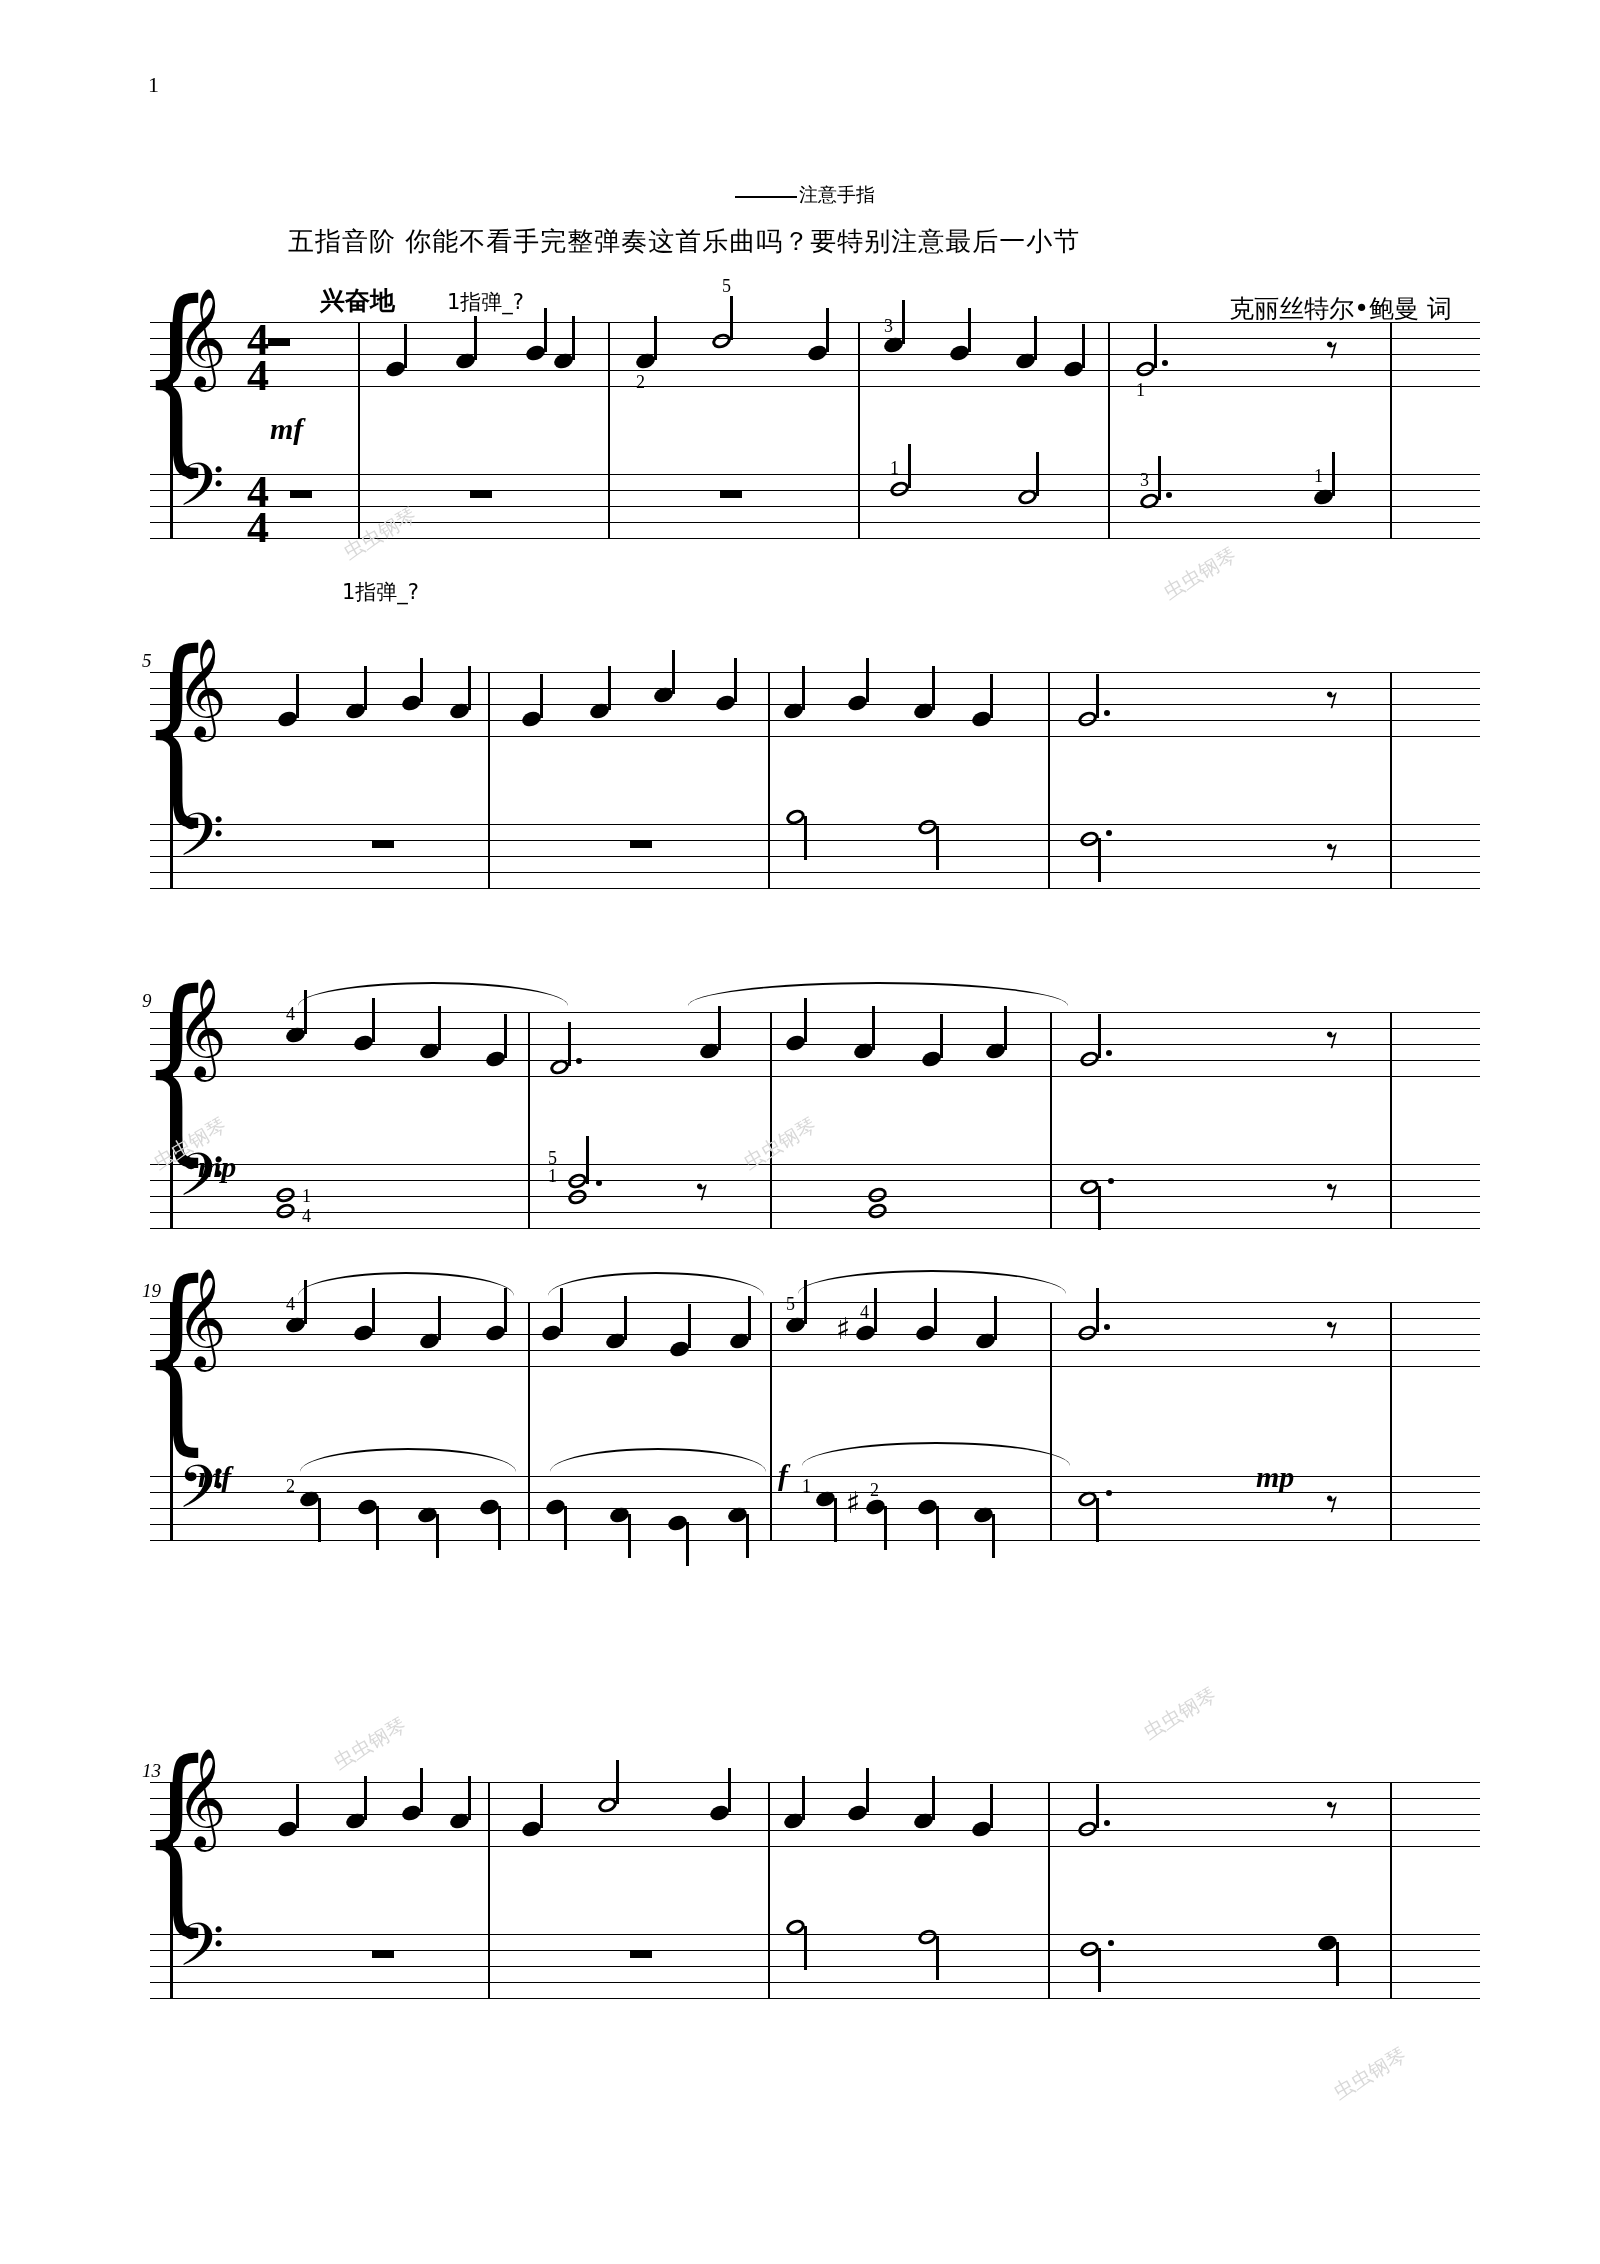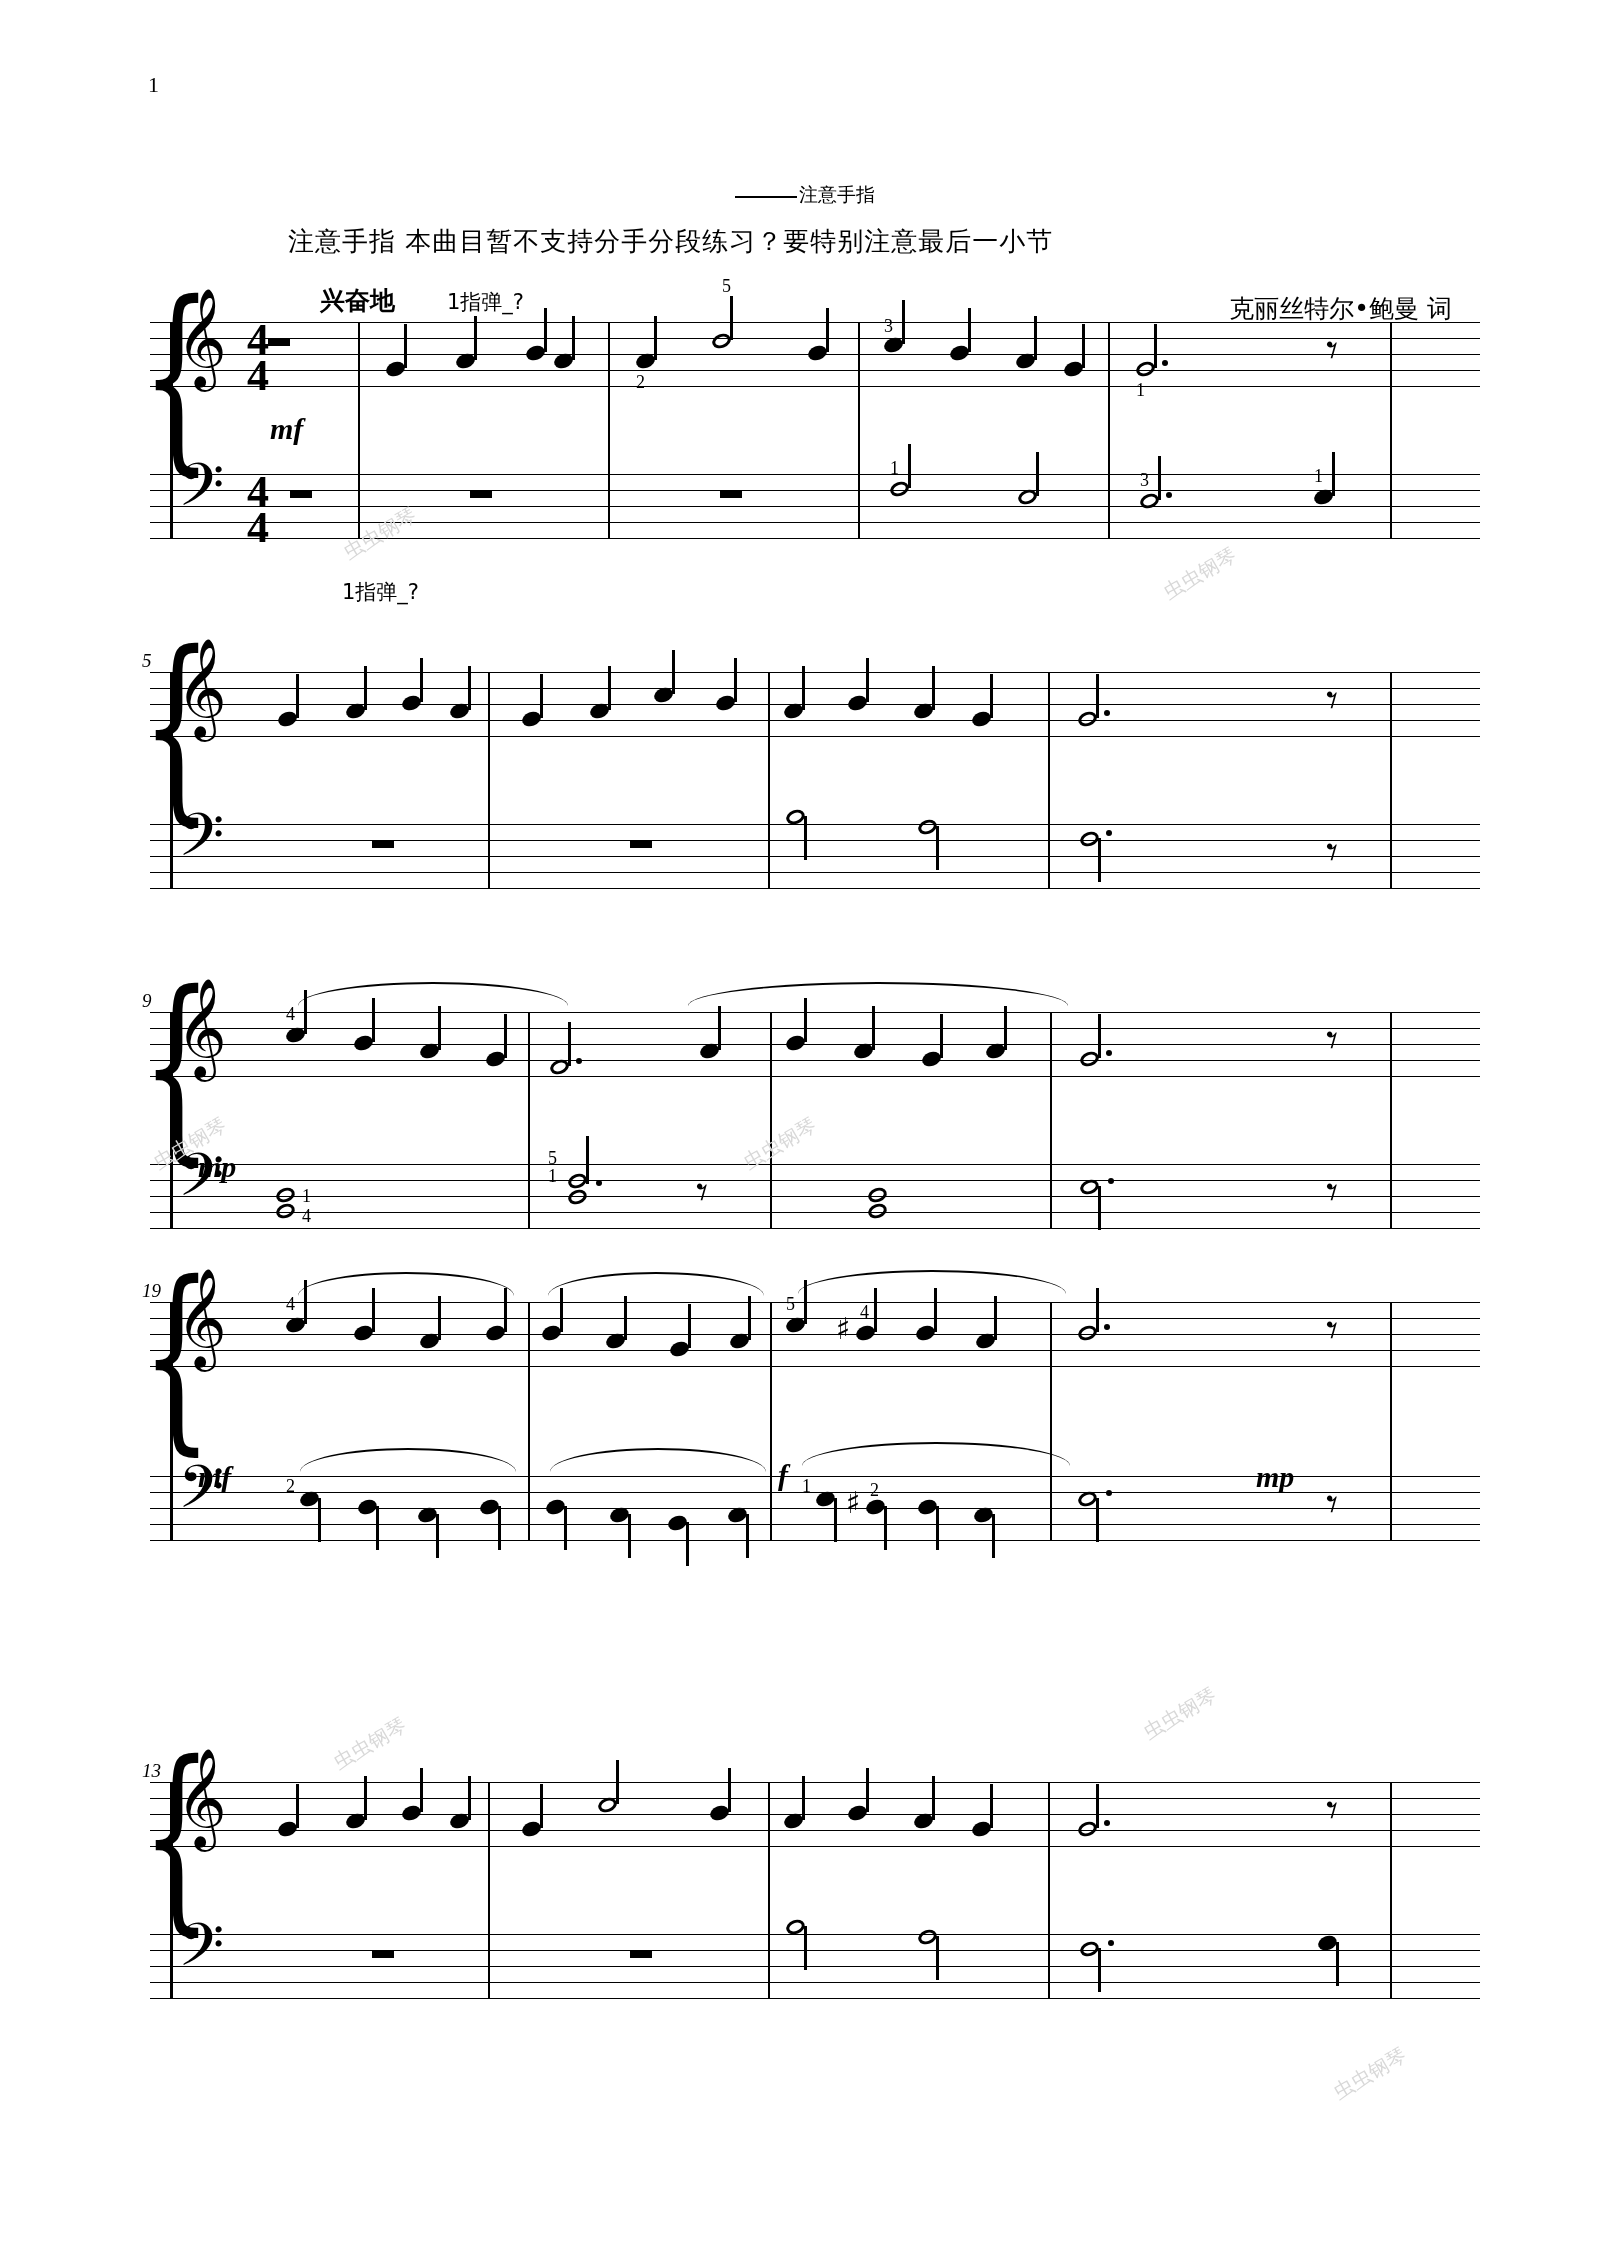--- a/index.html
+++ b/index.html
@@ -247,21 +247,21 @@
 </style>
 </head>
 <body>
 
 <div class="page">
 
   <div class="page-number">1</div>
 
   <div class="subtitle-line"><span class="rule"></span><span>注意手指</span></div>
 
-  <div class="instruction">注意手指  本曲目暂不支持分手分段练习？要特别注意最后一小节</div>
+  <div class="instruction">五指音阶  你能不看手完整弹奏这首乐曲吗？要特别注意最后一小节</div>
   <div class="tempo-mark">兴奋地</div>
   <div class="finger-hint-1">1指弹_?</div>
   <div class="composer">克丽丝特尔•鲍曼  词</div>
 
   <div class="system" style="top:310px;height:260px;">
     <div class="brace" style="left:-8px;top:-6px;">{</div>
     <div class="sysline" style="left:20px;top:12px;height:216px;"></div>
 
     <div class="staff" style="top:12px;">
       <div class="line"></div>

